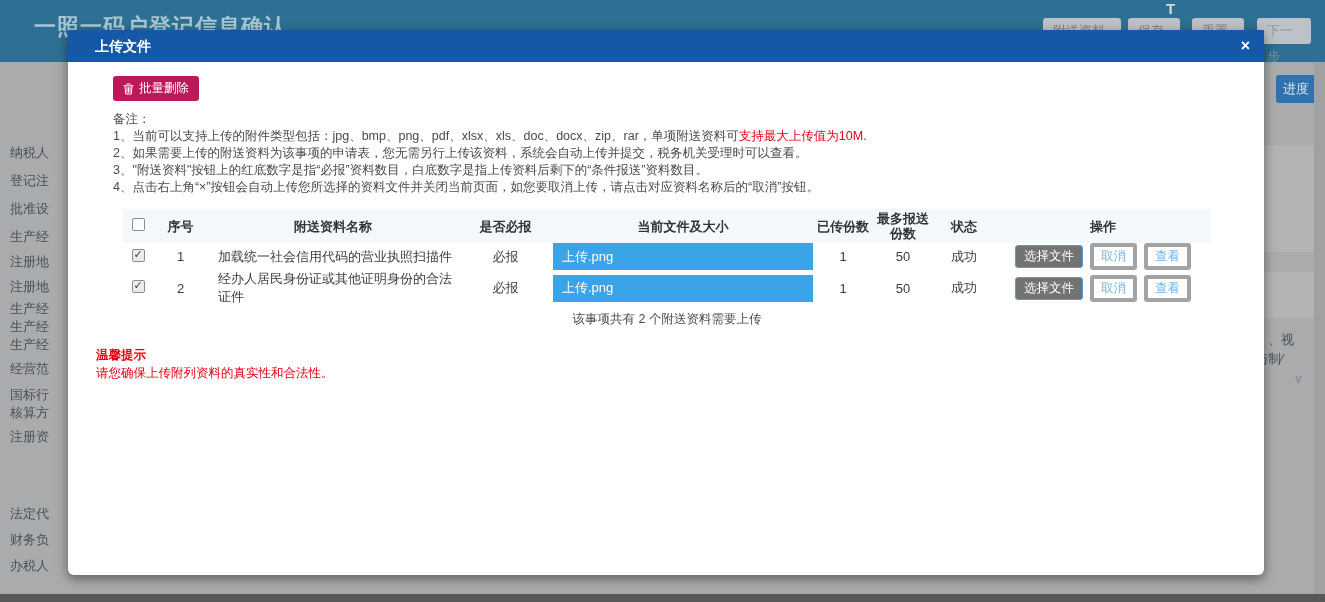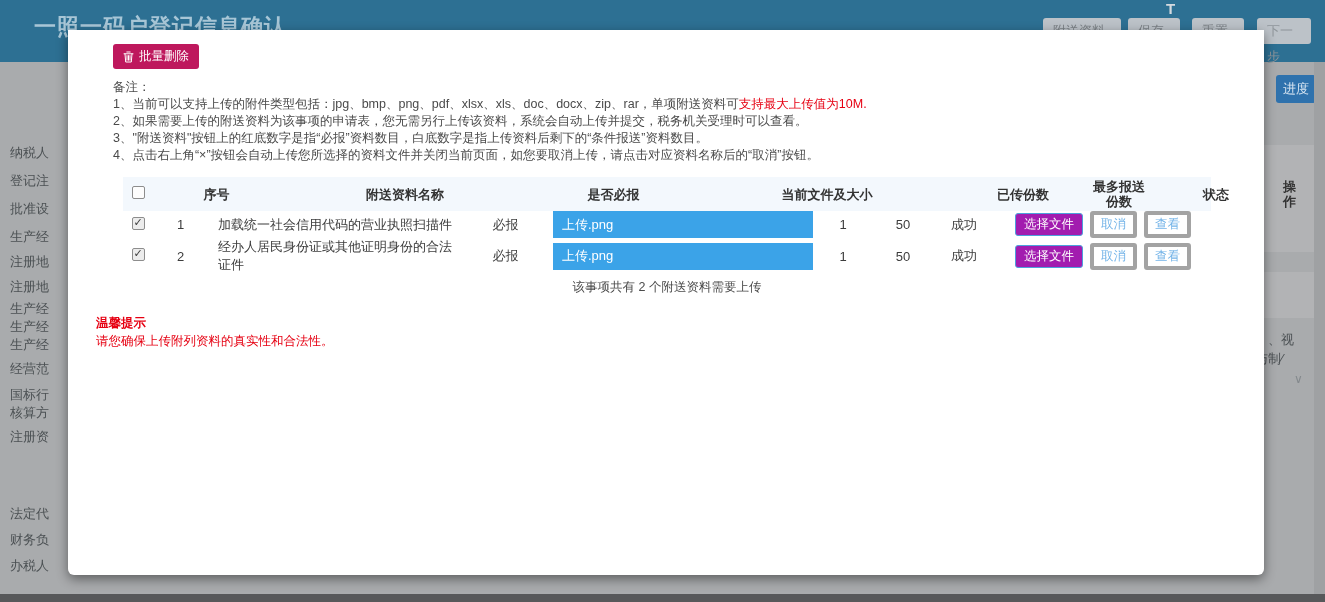--- a/index.html
+++ b/index.html
@@ -34,31 +34,31 @@
   .modal-body { padding-top:14px; }
 
   .btn-batch { margin-left:45px; display:inline-flex; align-items:center; gap:5px; background:#be185d; color:#fff; font-size:12.5px; border:none; border-radius:3px; padding:4px 10px; cursor:pointer; }
   .btn-batch svg { display:block; }
 
   .notes { margin:10px 0 0 45px; font-size:12.5px; color:#4a4a4a; line-height:17px; }
   .notes .hl { color:#e60012; }
 
   .tbl { margin:13px 0 0 55px; width:1088px; font-size:13px; color:#3c3c3c; }
   .trow { display:grid; grid-template-columns:30px 55px 250px 95px 260px 60px 60px 62px 1fr; align-items:center; }
-  .thead { background:#f3f8fd; font-weight:bold; color:#333; min-height:34px;gap:36px; }
+  .thead { background:#f3f8fd; font-weight:bold; color:#333; min-height:34px; }
   .thead > div { text-align:center; line-height:15px; padding:2px 0; }
   .tr { min-height:27px; }
   .tr > div { text-align:center; }
   .cell-name { text-align:left !important; padding-left:10px; }
   .cell-file { height:27px; background:#3ba3e8; color:#fff; text-align:left !important; padding-left:9px; display:flex; align-items:center; }
   .cell-actions { display:flex; justify-content:center; gap:7px; align-items:center; }
   .cbx { width:13px; height:13px; border:1px solid #8d8d8d; background:#fdfdfd; border-radius:2px; display:inline-block; margin:0 auto; position:relative; cursor:pointer; }
   .cbx.checked { background:#ececec; }
   .cbx.checked::after { content:"✓"; position:absolute; left:1px; top:-2px; font-size:11px; color:#3a3a3a; font-weight:bold; }
-  .btn-select { background:#a21caf; color:#fff; border:1px solid #4da0dc; border-radius:3px; font-size:12.5px; padding:2px 8px; cursor:pointer; }
+  .btn-select { background:#737373; color:#fff; border:1px solid #4da0dc; border-radius:3px; font-size:12.5px; padding:2px 8px; cursor:pointer; }
   .btn-outline { background:#fff; color:#74b4e8; border:4px solid #a3a3a3; border-radius:3px; font-size:12.5px; padding:1px 7px; cursor:pointer; }
   .tbl-footer { width:1088px; text-align:center; margin-top:5px; font-size:12.5px; color:#4a4a4a; }
 
   .tips { margin:18px 0 0 28px; font-size:12.5px; color:#e60012; line-height:18px; }
   .tips .t-title { font-weight:bold; }
 </style>
 </head>
 <body>
 
 <div>
@@ -91,20 +91,24 @@
   <div class="bg-field1"></div>
   <div class="bg-field2"></div>
   <span class="bg-frag f0">、视</span>
   <span class="bg-frag f1">与制∕</span>
   <span class="bg-chevron">∨</span>
   <div class="bg-rightstrip"></div>
   <div class="bg-bottomstrip"></div>
 </div>
 
 <div class="modal">
+  <div class="modal-header">
+    <span class="modal-title">上传文件</span>
+    <span class="modal-close">×</span>
+  </div>
 
   <div class="modal-body">
     <button class="btn-batch">
       <span>
         <svg width="11" height="12" viewBox="0 0 11 12">
             <path d="M1 2.8h9M3.8 1h3.4M2 2.8l.7 8.2h5.6l.7-8.2M4 4.6v4.6M5.5 4.6v4.6M7 4.6v4.6" stroke="#fff" stroke-width="1" fill="none" stroke-linecap="round"></path>
           </svg>
       </span>
       <span>批量删除</span>
     </button>

